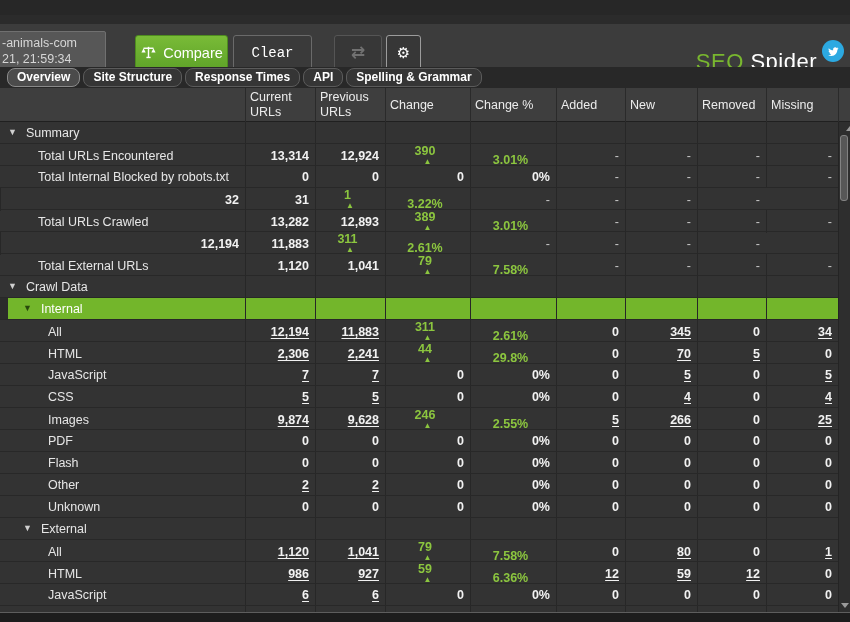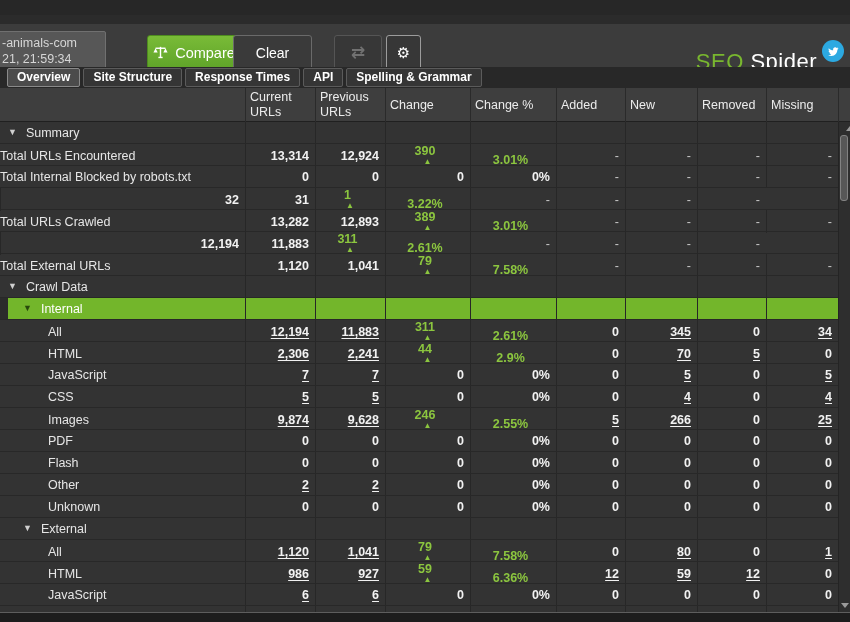--- a/index.html
+++ b/index.html
@@ -8,52 +8,52 @@
 
   
   .titlestrip{position:absolute;top:0;left:0;width:100%;height:15px;background:#272727;}
   .toolbar{position:absolute;top:24px;left:0;width:100%;height:52px;background:#3c3c3c;}
   .crawl-select{position:absolute;left:-31px;top:7px;width:137px;height:39px;background:#575757;
       border:1px solid #707070;border-radius:2px;box-sizing:border-box;color:#d6d6d6;
       font-size:12.5px;line-height:16px;padding:3px 4px 0 32px;white-space:nowrap;overflow:hidden;}
   .btn{position:absolute;top:11px;height:35px;box-sizing:border-box;border-radius:3px;
       display:flex;align-items:center;justify-content:center;cursor:default;}
   .btn-compare{left:135px;width:93px;background:linear-gradient(#79bb37,#5fa329);
-      border:1px solid #4e8c1f;color:#fff;font-size:14.5px;gap:6px;margin-left:12px;}
-  .btn-clear{left:233px;width:79px;background:#3a3a3a;border:1px solid #6a6a6a;color:#fff;font-size:14px;}
+      border:1px solid #4e8c1f;color:#fff;font-size:14.5px;gap:6px;}
+  .btn-clear{left:233px;width:79px;background:#3a3a3a;border:1px solid #6a6a6a;color:#fff;font-size:14px;font-family:Liberation Mono, monospace;}
   .btn-swap{left:334px;width:48px;background:#373737;border:1px solid #555;color:#717171;
       font-size:17px;font-weight:bold;}
   .btn-gear{left:386px;width:35px;background:#373737;border:1px solid #9c9c9c;color:#fff;font-size:15px;}
   .logo{position:absolute;right:33px;top:12px;font-size:22px;letter-spacing:.5px;color:#fff;margin-top:13px;}
   .logo .seo{color:#79b72f;}
   .twitter{position:absolute;right:6px;top:16px;width:22px;height:22px;border-radius:50%;
       background:#2ca9e1;display:flex;align-items:center;justify-content:center;}
 
   
   .tabbar{position:absolute;top:67px;left:0;width:100%;height:21px;background:#282828;
       display:flex;align-items:center;padding-left:7px;box-sizing:border-box;}
   .tab{height:17px;line-height:15px;padding:1px 9px 16px;margin-right:3px;font-size:12px;font-weight:bold;
-      color:#fff;background:#353535;border:1px solid #5b5b5b;border-radius:2px;box-sizing:border-box;
+      color:#fff;background:#353535;border:1px solid #5b5b5b;border-radius:8px;box-sizing:border-box;
       white-space:nowrap;}
   .tab.active{background:#4b4b4b;border-color:#8a8a8a;}
 
   
   .grid{display:grid;grid-template-columns:245px 70px 70px 85px 86px 69px 72px 69px 72px 12px;}
   .thead{position:absolute;top:88px;left:0;width:850px;height:34px;background:#3e3e3e;
       border-bottom:1px solid #202020;box-sizing:border-box;}
   .hcell{display:flex;align-items:center;padding:2px 4px;font-size:12.5px;color:#ececec;
       border-left:1px solid #2a2a2a;box-sizing:border-box;line-height:15px;}
   .hcell:first-child{border-left:none;}
   .rows{position:absolute;top:122px;left:0;width:838px;height:490px;overflow:hidden;}
   .row{height:22px;background:#333333;border-bottom:1px solid #282828;box-sizing:border-box;align-items:center;}
   .row.selected{background:linear-gradient(90deg,#2b2b2b 0,#2b2b2b 8px,#73b62b 8px,#73b62b 100%);}
   .labelcell{display:flex;align-items:center;gap:9px;font-size:12.5px;color:#e6e6e6;
       white-space:nowrap;overflow:hidden;height:100%;}
   .labelcell.lv0{padding-left:8px;}
-  .labelcell.lv1{}
+  .labelcell.lv1{padding-left:38px;}
   .labelcell.lv1.sec{padding-left:23px;}
   .labelcell.lv2{padding-left:48px;}
   .row.selected .labelcell{color:#fff;}
   .tri{font-size:9px;color:#d0d0d0;line-height:1;}
   .row.selected .tri{color:#294a0c;}
   .vcell{height:100%;display:flex;align-items:center;justify-content:flex-end;padding-right:6px;
       box-sizing:border-box;border-left:1px solid #272727;font-size:12.5px;font-weight:bold;color:#f2f2f2;
       white-space:nowrap;}
   .vcell.green{color:#8cc63f;flex-direction:column;}
   .vcell.dash{font-weight:normal;color:#c9c9c9;}
@@ -395,21 +395,21 @@
           <span class="ul">2,306</span>
         </div>
         <div class="vcell">
           <span class="ul">2,241</span>
         </div>
         <div class="vcell green">
           <span>44</span>
           <span class="up">▲</span>
         </div>
         <div class="vcell green">
-          <span>2.9%</span>
+          <span>29.8%</span>
         </div>
         <div class="vcell">
           <span>0</span>
         </div>
         <div class="vcell">
           <span class="ul">70</span>
         </div>
         <div class="vcell">
           <span class="ul">5</span>
         </div>

